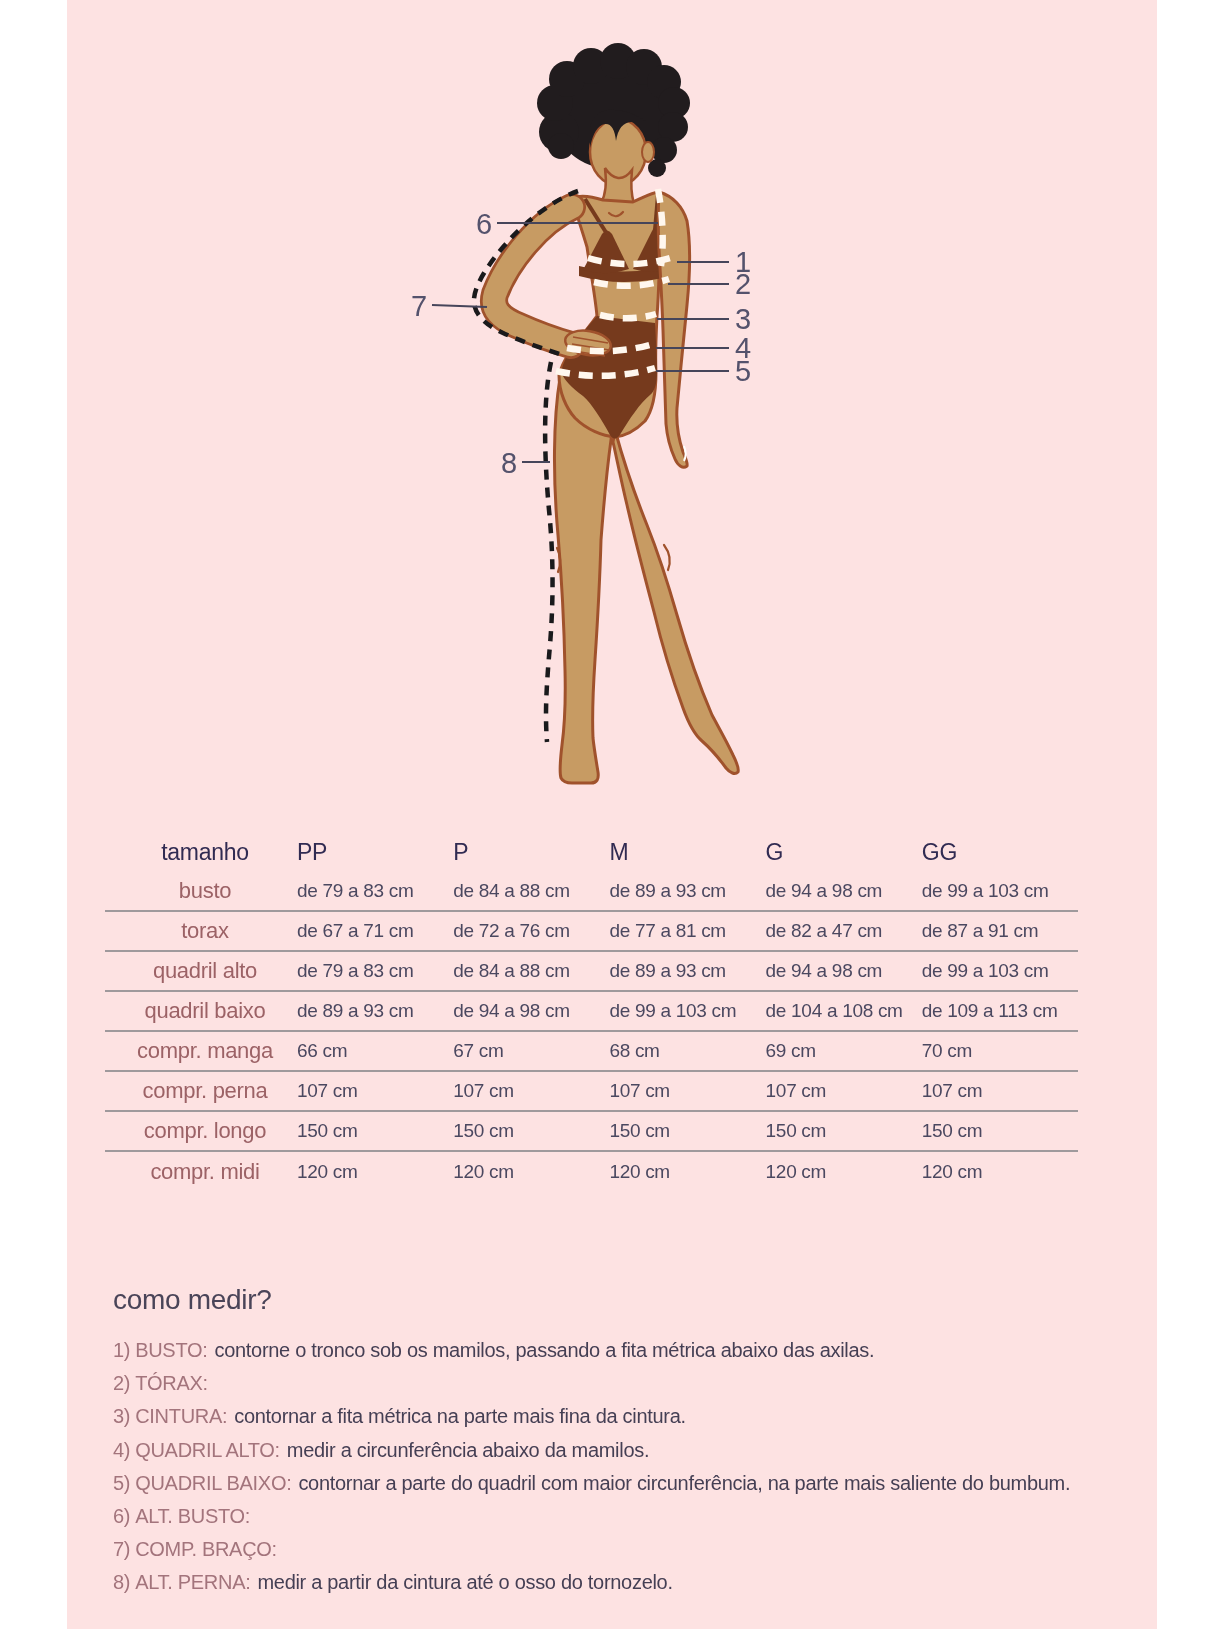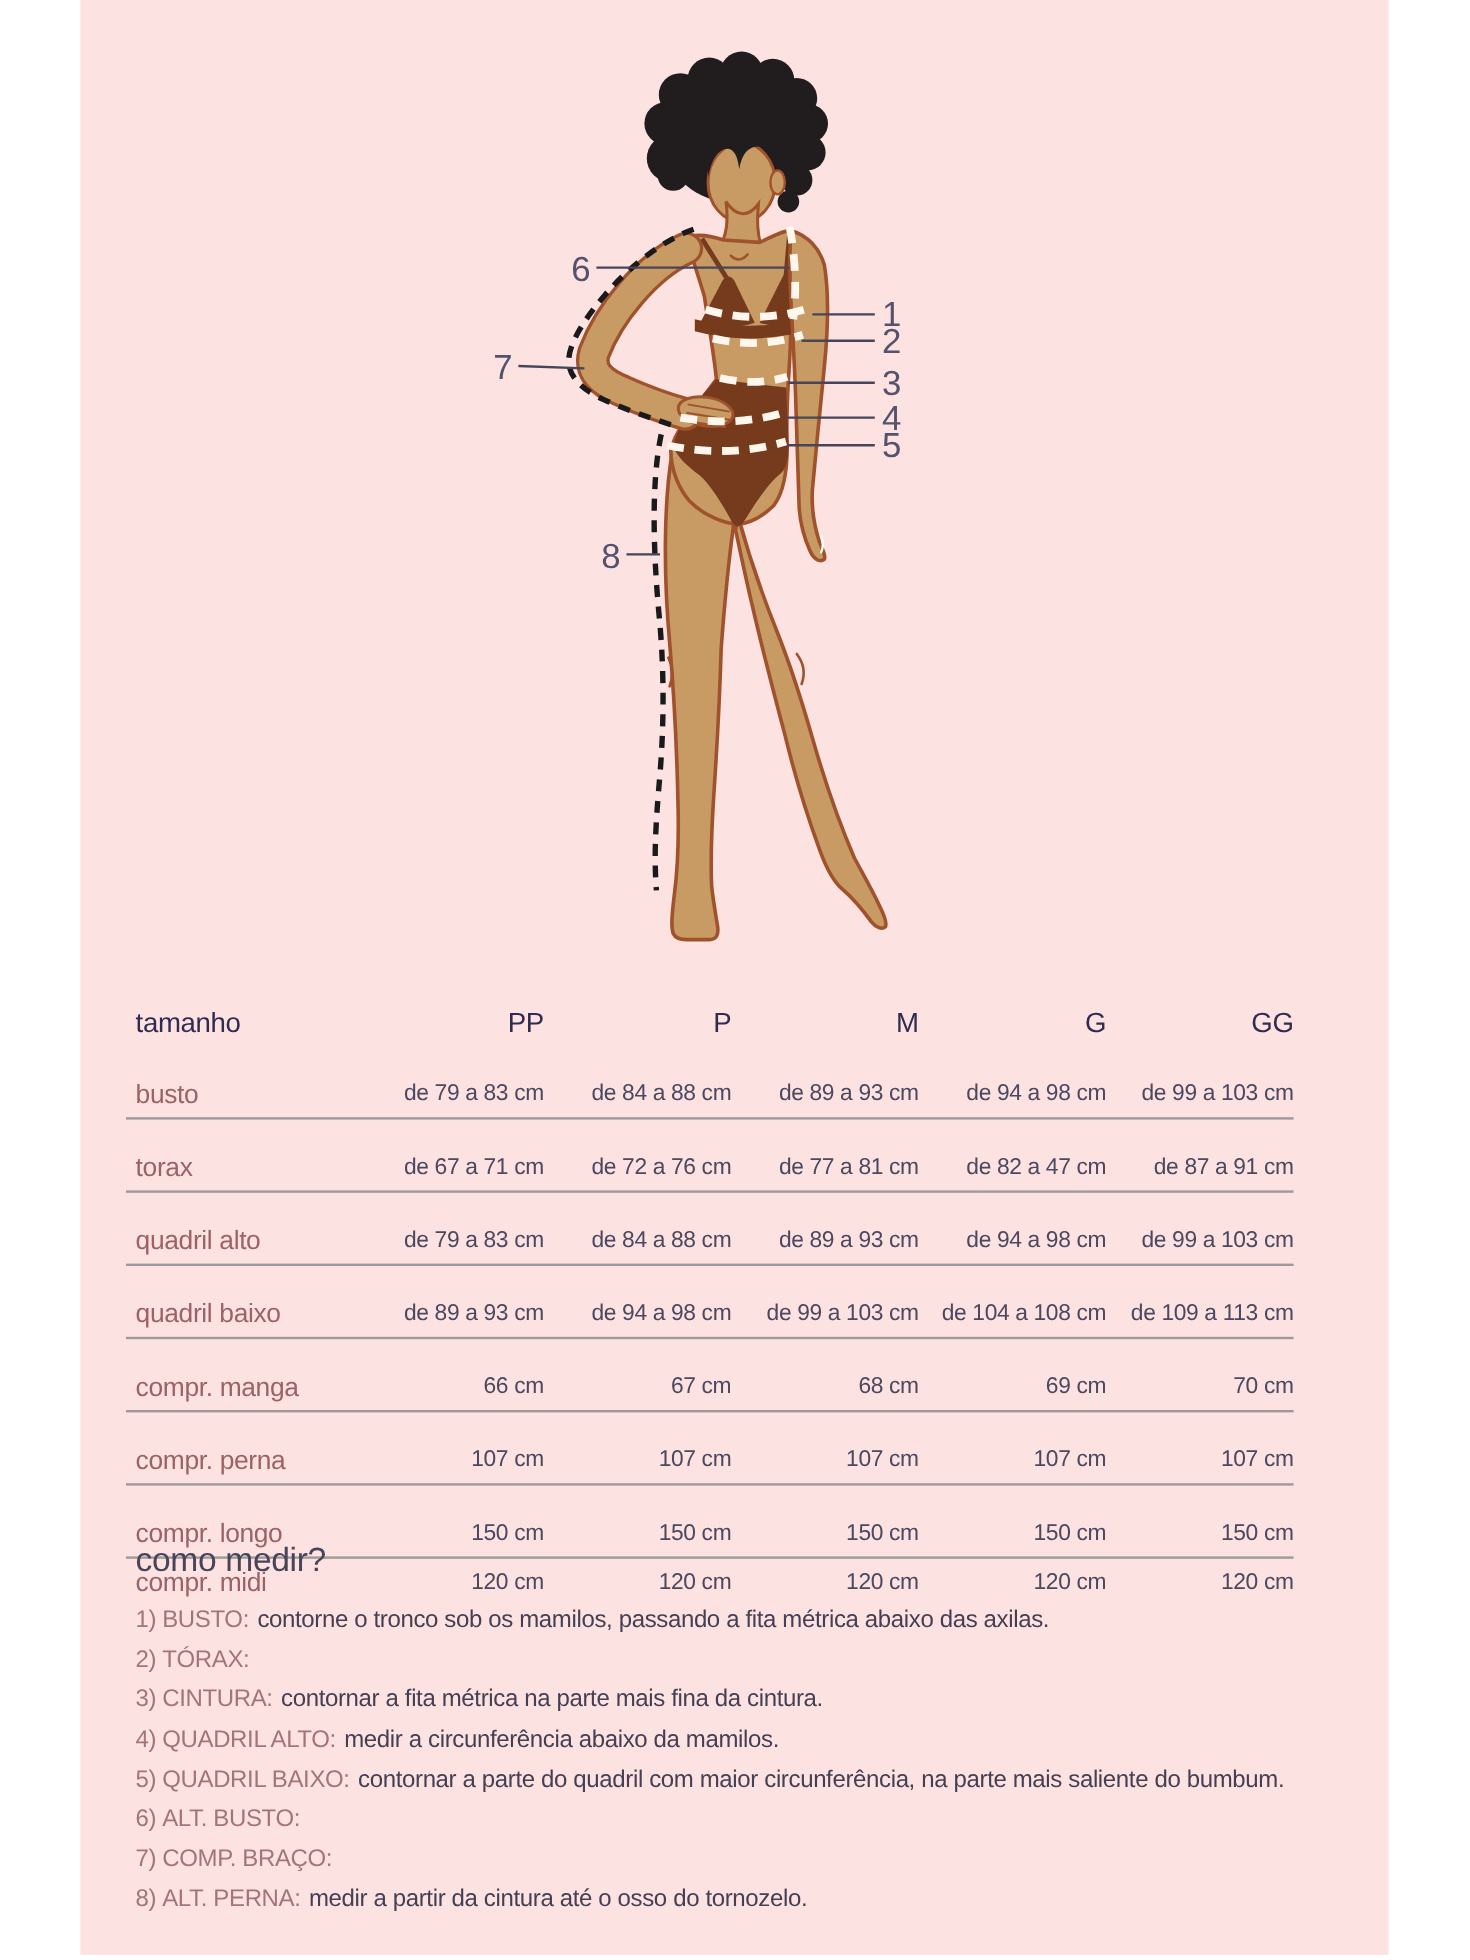--- a/index.html
+++ b/index.html
@@ -4,23 +4,23 @@
 <style>
   html,body{margin:0;padding:0;background:#ffffff;}
   .canvas{position:relative;width:1225px;height:1633px;background:#ffffff;overflow:hidden;
           font-family:"Liberation Sans","DejaVu Sans",sans-serif;letter-spacing:-0.3px;}
   .panel{position:absolute;left:67px;top:0;width:1090px;height:1629px;background:#fde2e2;}
   .figure-svg{position:absolute;left:0;top:0;}
 
   
   .sizes-table{position:absolute;left:38px;top:832px;width:973px;}
   .trow{display:grid;grid-template-columns:192px repeat(5,1fr);height:40px;align-items:center;box-sizing:border-box;}
-  .trow.sep{border-bottom:2px solid #9f999c;margin-top:21px;}
-  .cell{text-align:right;font-size:19px;color:#4b4860;}
-  .cell.rowlabel{text-align:left;padding-left:8px;font-size:22px;color:#9c6266;}
+  .trow.sep{border-bottom:2px solid #9f999c;}
+  .cell{text-align:left;font-size:19px;color:#4b4860;}
+  .cell.rowlabel{text-align:center;padding-left:8px;font-size:22px;color:#9c6266;}
   .trow.thead .cell{font-size:23px;color:#312b52;}
   .trow.thead .cell.rowlabel{color:#312b52;}
 
   
   .howto-title{position:absolute;left:46px;top:1284px;font-size:28px;color:#4a4458;}
   .howto-list{position:absolute;left:46px;top:1334px;}
   .howto-item{height:33.2px;display:flex;align-items:center;font-size:20px;color:#453f54;white-space:nowrap;}
   .howto-item .num,.howto-item .lbl{color:#a3747c;margin-right:7px;}
   .howto-item .num{margin-right:5px;}
 </style>

